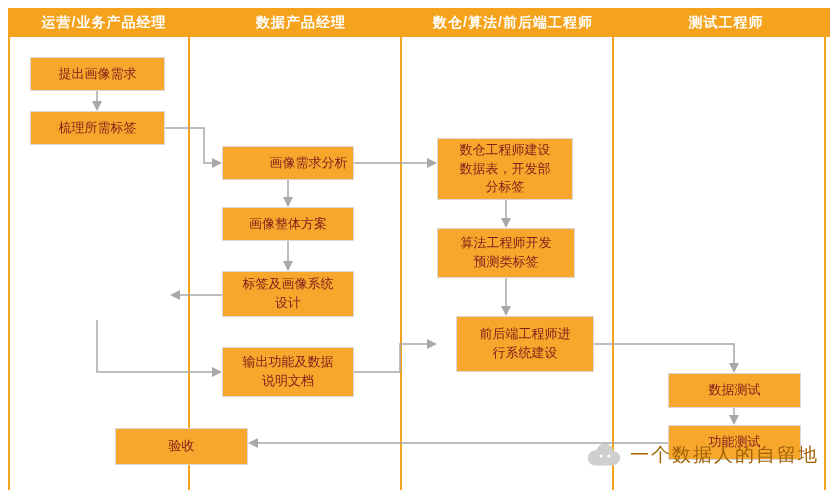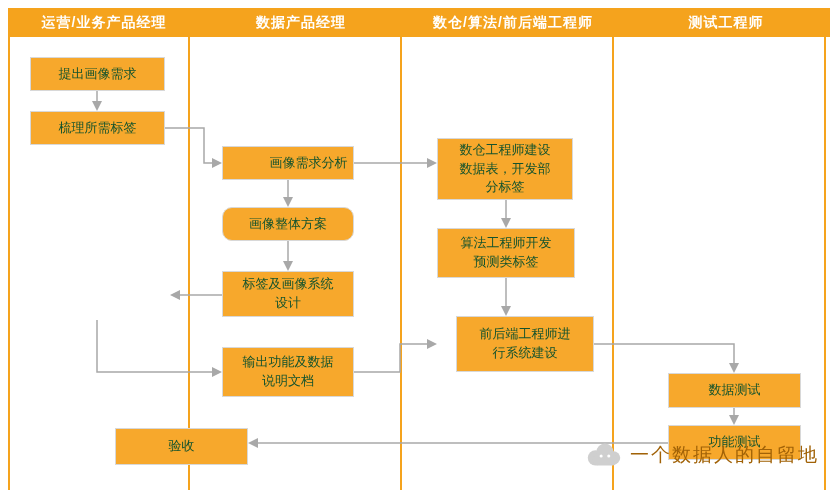--- a/index.html
+++ b/index.html
@@ -13,21 +13,21 @@
   .lane-header {
     position: absolute; top: 8px; height: 29px;
     display: flex; align-items: center; justify-content: center;
     color: #ffffff; font-weight: bold; font-size: 14px;
     letter-spacing: 1px; z-index: 1; padding-left: 8px;
   }
   .lane-line { position: absolute; top: 8px; height: 482px; width: 2px; z-index: 0; }
   .node {
     position: absolute; z-index: 3;
     display: flex; align-items: center; justify-content: center;
-    text-align: center; color: #14532d; font-size: 13px; line-height: 1.45;
+    text-align: center; color: #7f1d1d; font-size: 13px; line-height: 1.45;
     white-space: pre-line; box-sizing: border-box;
     border: 1px solid #d8d8d8;
   }
   #connector-layer { position: absolute; left: 0; top: 0; z-index: 2; }
   #watermark {
     position: absolute; left: 583px; top: 436px; height: 38px;
     display: flex; align-items: center; gap: 5px; z-index: 5;
   }
   #watermark-text { font-size: 19px; letter-spacing: 2px; font-weight: 500; }
 </style>
@@ -75,21 +75,21 @@
     <div class="lane-header" style="left: 614px; width: 208px; background: rgb(245, 163, 29);">测试工程师</div>
     <div class="lane-line" style="left: 8px; background: rgb(245, 163, 29);"></div>
     <div class="lane-line" style="left: 188px; background: rgb(245, 163, 29);"></div>
     <div class="lane-line" style="left: 400px; background: rgb(245, 163, 29);"></div>
     <div class="lane-line" style="left: 612px; background: rgb(245, 163, 29);"></div>
     <div class="lane-line" style="left: 824px; background: rgb(245, 163, 29);"></div>
     <div class="node" style="left: 30px; top: 57px; width: 135px; height: 34px; background: rgb(247, 168, 44); border-color: rgb(216, 216, 216);">提出画像需求</div>
     <div class="node" style="left: 30px; top: 111px; width: 135px; height: 34px; background: rgb(247, 168, 44); border-color: rgb(216, 216, 216);">梳理所需标签</div>
     <div class="node" style="left: 115px; top: 428px; width: 133px; height: 37px; background: rgb(247, 168, 44); border-color: rgb(216, 216, 216);">验收</div>
     <div class="node" style="left: 222px; top: 146px; width: 132px; height: 34px; background: rgb(247, 168, 44); border-color: rgb(216, 216, 216); padding-left: 41px;">画像需求分析</div>
-    <div class="node" style="left: 222px; top: 207px; width: 132px; height: 34px; background: rgb(247, 168, 44); border-color: rgb(216, 216, 216); border-radius: 10px;">画像整体方案</div>
+    <div class="node" style="left: 222px; top: 207px; width: 132px; height: 34px; background: rgb(247, 168, 44); border-color: rgb(216, 216, 216);">画像整体方案</div>
     <div class="node" style="left: 222px; top: 271px; width: 132px; height: 46px; background: rgb(247, 168, 44); border-color: rgb(216, 216, 216);">标签及画像系统
 设计</div>
     <div class="node" style="left: 222px; top: 347px; width: 132px; height: 50px; background: rgb(247, 168, 44); border-color: rgb(216, 216, 216);">输出功能及数据
 说明文档</div>
     <div class="node" style="left: 437px; top: 138px; width: 136px; height: 62px; background: rgb(247, 168, 44); border-color: rgb(216, 216, 216);">数仓工程师建设
 数据表，开发部
 分标签</div>
     <div class="node" style="left: 437px; top: 228px; width: 138px; height: 50px; background: rgb(247, 168, 44); border-color: rgb(216, 216, 216);">算法工程师开发
 预测类标签</div>
     <div class="node" style="left: 456px; top: 316px; width: 138px; height: 56px; background: rgb(247, 168, 44); border-color: rgb(216, 216, 216);">前后端工程师进

